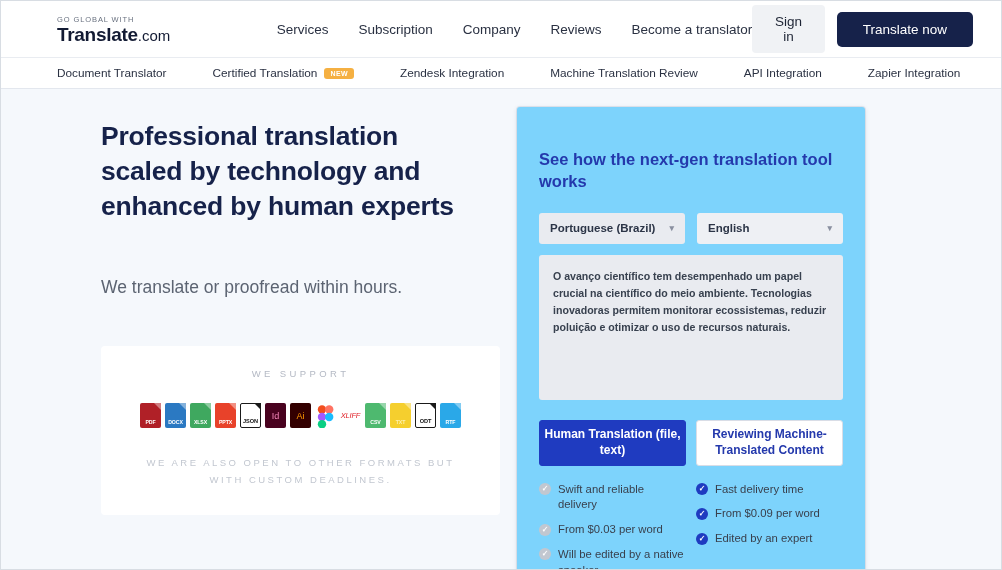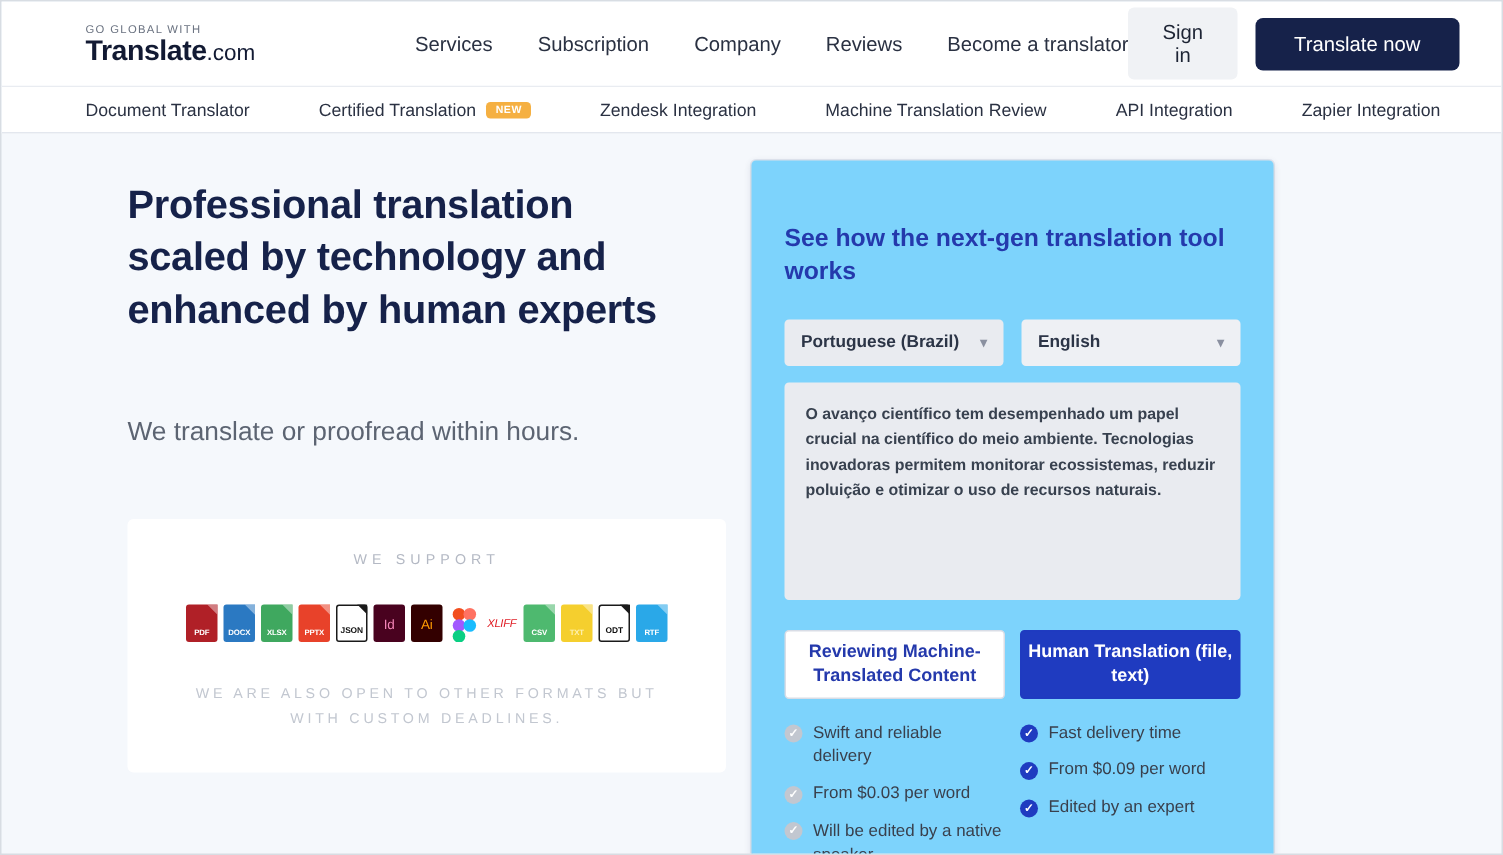--- a/index.html
+++ b/index.html
@@ -61,21 +61,21 @@
     white-space: nowrap; display: flex; align-items: center; gap: 7px;
     margin-right: 46px;
   }
   .badge-new {
     background: #f5b042; color: #ffffff; font-size: 7px; font-weight: 700;
     letter-spacing: 0.4px; padding: 2px 6px; border-radius: 3px;
   }
 
   
   .content { display: flex; padding: 0; height: calc(570px - 90px); }
-  .left-col { width: 500px; padding: 30px 0 0 84px; }
+  .left-col { width: 500px; padding: 30px 0 0 84px; margin-left: 16px; }
 
   .headline {
     font-size: 26.5px; font-weight: 700; color: #16224a;
     line-height: 1.32; letter-spacing: -0.2px;
   }
   .subhead {
     margin-top: 53px; font-size: 17.5px; color: #5c6472; font-weight: 400;
   }
 
   .support-card {
@@ -315,22 +315,22 @@
           </div>
           <div class="sel light">
             <span>English</span>
             <span class="cv">▾</span>
           </div>
         </div>
 
         <div class="srcbox">O avanço científico tem desempenhado um papel crucial na científico do meio ambiente. Tecnologias inovadoras permitem monitorar ecossistemas, reduzir poluição e otimizar o uso de recursos naturais.</div>
 
         <div class="optbtns">
+          <button class="opt solid">Human Translation (file, text)</button>
           <button class="opt ghost">Reviewing Machine-Translated Content</button>
-          <button class="opt solid">Human Translation (file, text)</button>
         </div>
 
         <div class="features">
           <div class="fcol">
             <div class="fitem">
               <span class="chk gray">✓</span>
               <span>Swift and reliable delivery</span>
             </div>
             <div class="fitem">
               <span class="chk gray">✓</span>

